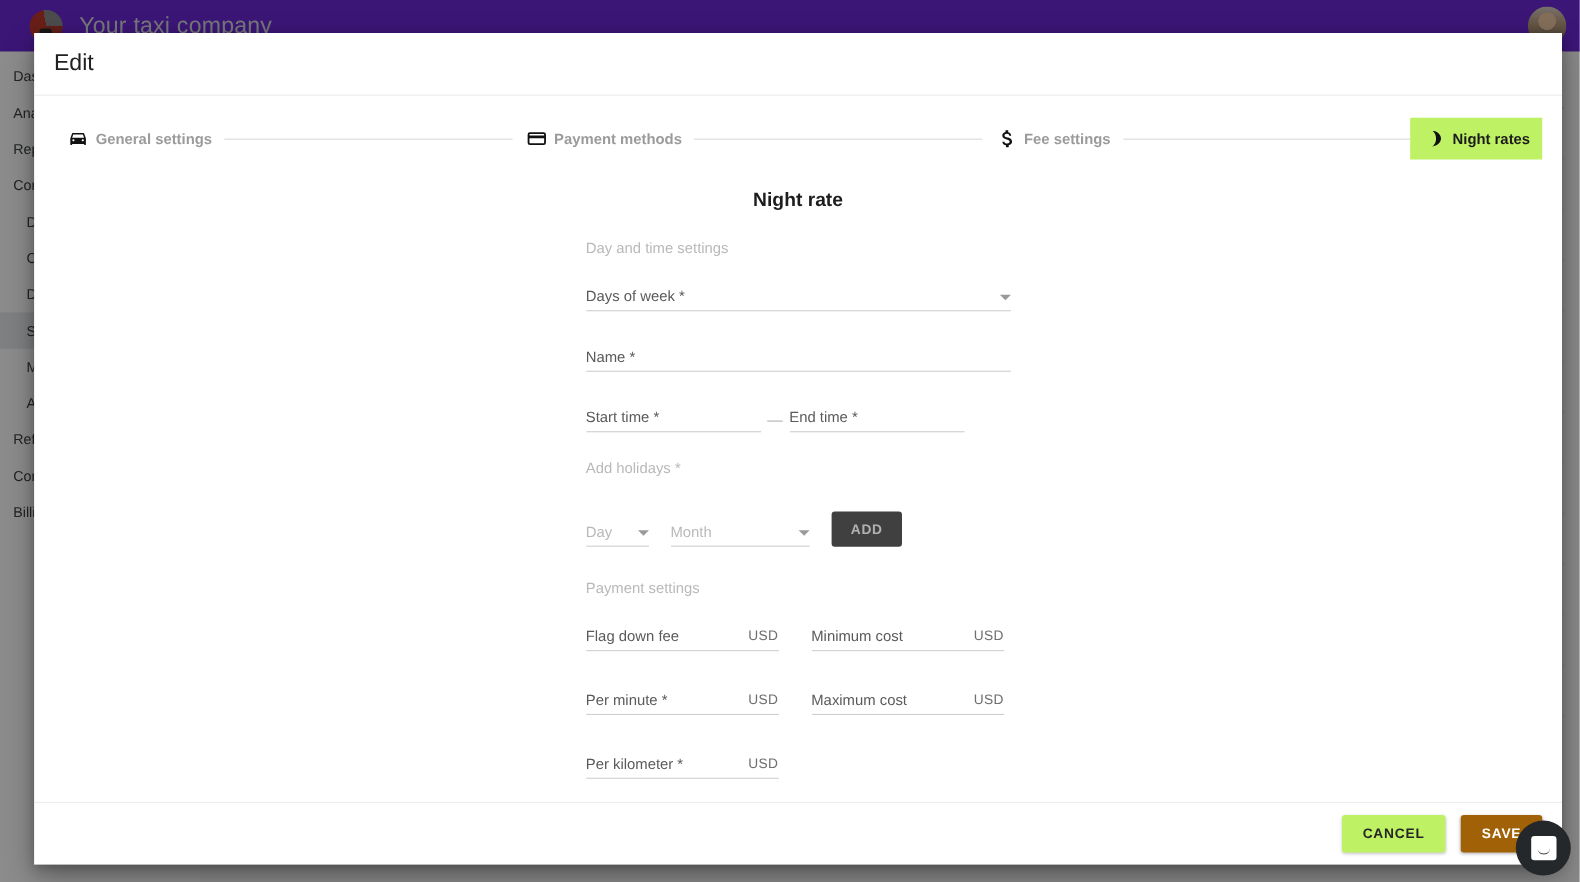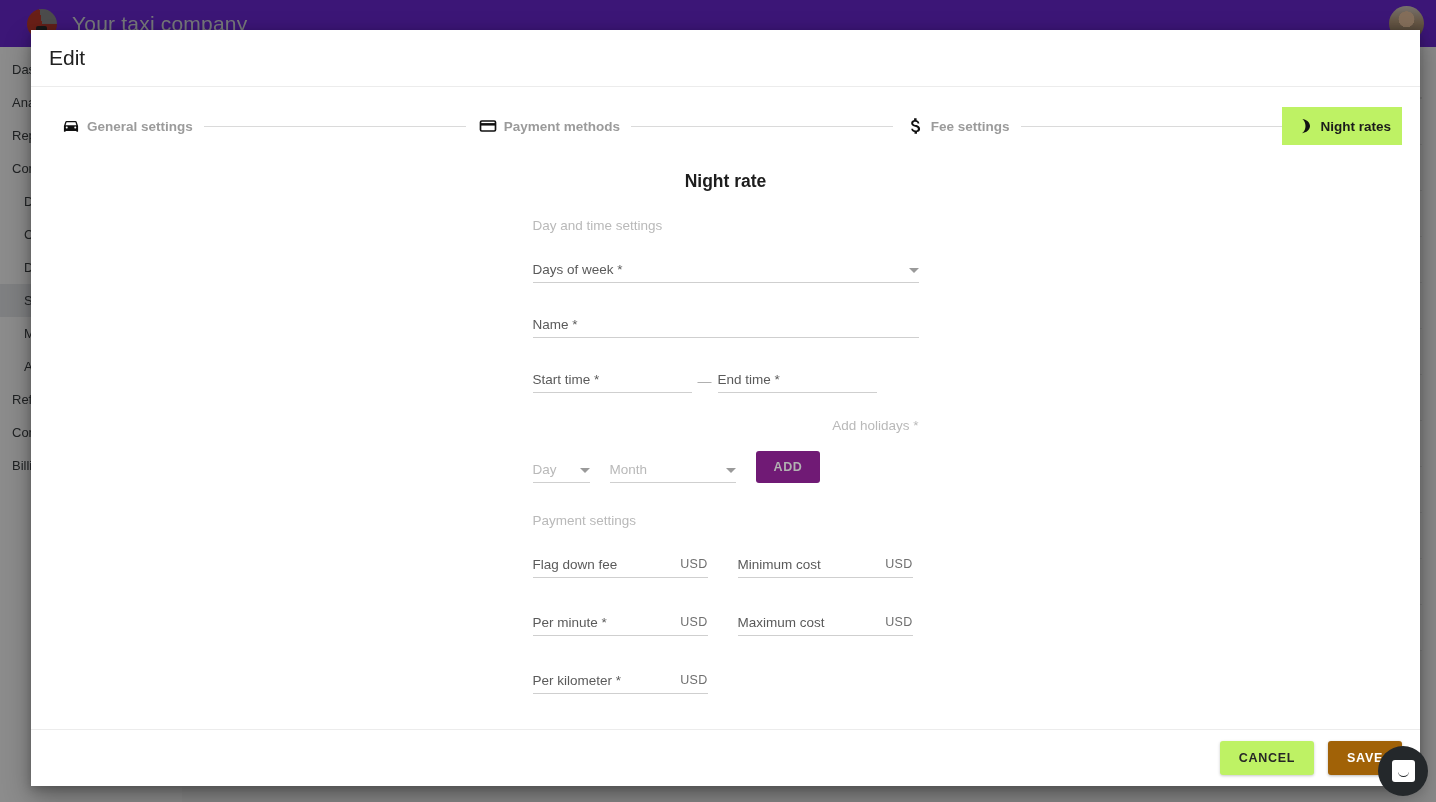--- a/index.html
+++ b/index.html
@@ -169,21 +169,21 @@
     width: 26px; text-align: center; color: #b0b0b0; font-size: 14px;
     padding-bottom: 4px; flex: none;
   }
 
   .holiday-row { display: flex; align-items: flex-end; gap: 20px; margin-bottom: 24px; }
   .holiday-row .fld { margin-bottom: 0; }
   .w-day { width: 57px; justify-content: flex-end; }
   .w-month { width: 126px; }
   .add-btn {
     flex: none;
-    background: #701a75; color: #b1b1b1;
+    background: #404040; color: #b1b1b1;
     border: 0; border-radius: 3px;
     font-family: inherit; font-size: 12.5px; font-weight: 700; letter-spacing: .6px;
     padding: 9px 18px;
     cursor: default;
   }
 
   .pay-grid { display: flex; gap: 30px; margin-bottom: 0; }
   .pay-col { width: 175px; }
   .pay-col .fld { margin-bottom: 28px; }
 
@@ -337,21 +337,21 @@
           <span class="fld-label"><span>Start time</span><span class="req"> *</span></span>
           <input type="text" value="" style="">
         </div>
         <div class="dashsep">—</div>
         <div class="fld half">
           <span class="fld-label"><span>End time</span><span class="req"> *</span></span>
           <input type="text" value="" style="">
         </div>
       </div>
 
-      <div class="section-label" style="margin-top:22px;margin-bottom:18px;text-align:right;"><span>Add holidays</span> *</div>
+      <div class="section-label" style="margin-top:22px;margin-bottom:32px;"><span>Add holidays</span> *</div>
 
       <div class="holiday-row">
         <div class="fld w-day">
           <span class="fld-label muted">Day</span>
           <span class="caret"></span>
         </div>
         <div class="fld w-month">
           <span class="fld-label muted">Month</span>
           <span class="caret"></span>
         </div>

